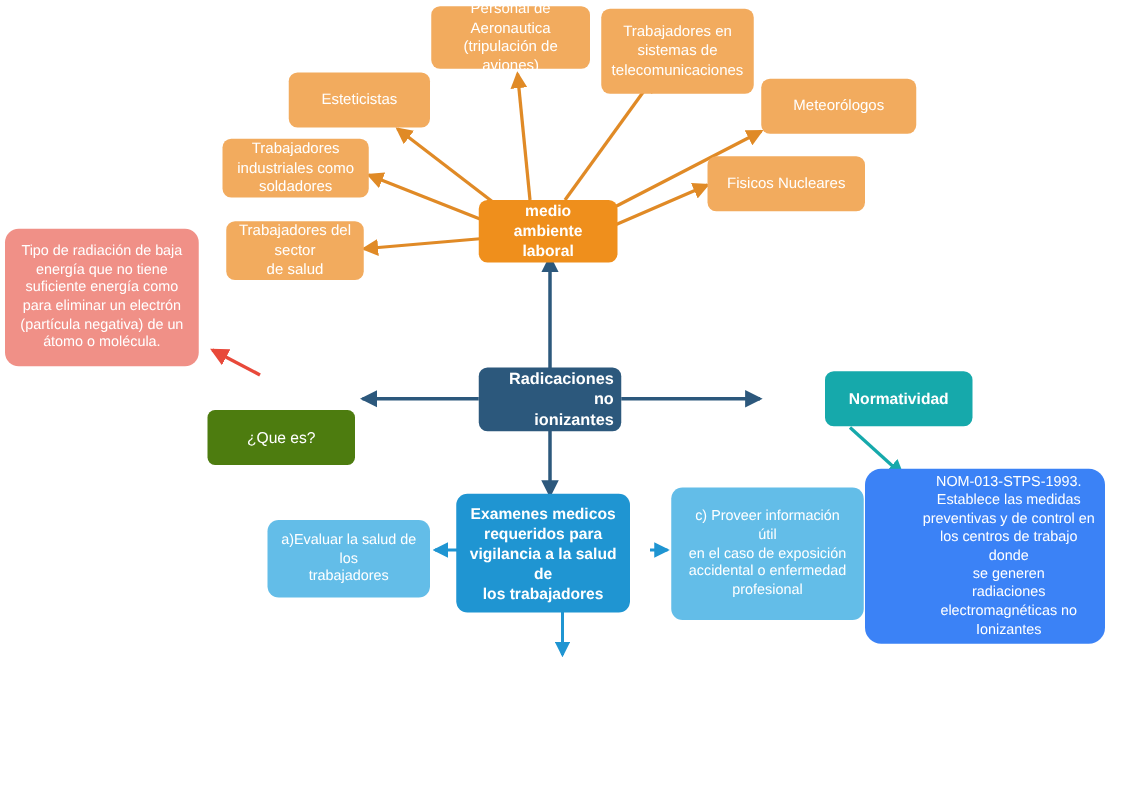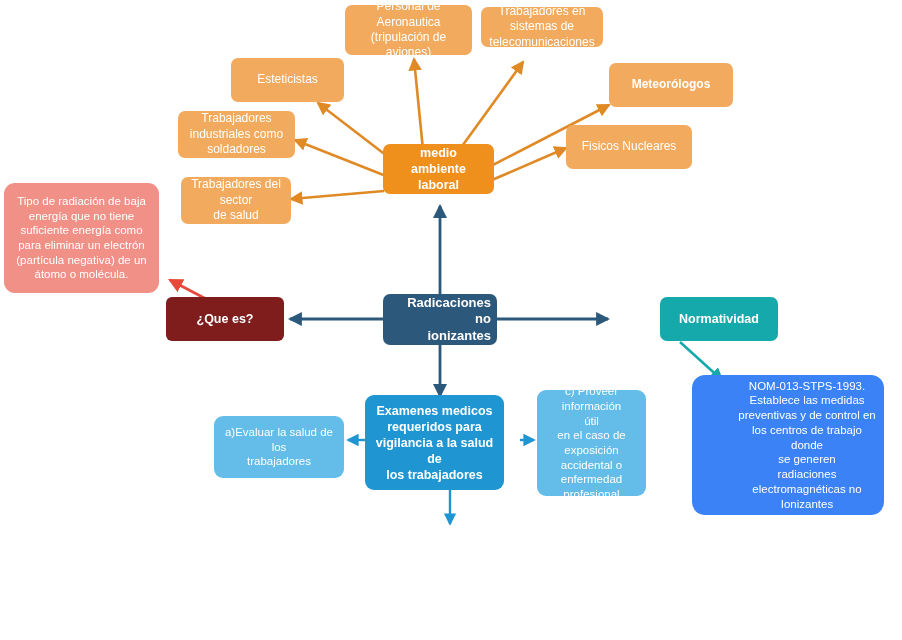--- a/index.html
+++ b/index.html
@@ -37,21 +37,21 @@
     white-space: pre-line;
     padding: 4px 6px;
     z-index: 5;
   }
   
   .n-orange-dark  { background: #ef8f1c; border-radius: 7px;  font-weight: bold; font-size: 12.5px; }
   .n-orange-light { background: #f2ab5e; border-radius: 7px;  font-weight: normal; font-size: 12px; }
   .n-blue-dark    { background: #2c587c; border-radius: 7px;  font-weight: bold; font-size: 13px; }
   .n-blue-med     { background: #1f95d2; border-radius: 9px;  font-weight: bold; font-size: 12.5px; }
   .n-blue-light   { background: #63bde8; border-radius: 9px;  font-weight: normal; font-size: 11.5px; }
-  .n-red          { background: #7f1d1d; border-radius: 6px;  font-weight: bold; font-size: 12.5px; }
+  .n-red          { background: #4d7c0f; border-radius: 6px;  font-weight: normal; font-size: 12.5px; margin-top: 31px; }
   .n-red-light    { background: #f09087; border-radius: 11px; font-weight: normal; font-size: 11.5px; }
   .n-teal-dark    { background: #16a9ab; border-radius: 7px;  font-weight: bold; font-size: 12.5px; margin-left: 48px; }
   .n-teal-light   { background: #3b82f6; border-radius: 13px; font-weight: normal; font-size: 11.5px; padding-left: 44px; }
 </style>
 </head>
 <body>
 
 <div id="canvas">
 
   <svg id="edges" viewBox="0 0 902 640" width="902" height="640">
@@ -98,39 +98,39 @@
       <line x1="379" y1="440" x2="348" y2="440"></line>
       <line x1="520" y1="440" x2="534" y2="440"></line>
       <line x1="450" y1="489" x2="450" y2="524"></line>
     </g>
   </svg>
 
   <div class="node n-orange-light" style="left:345px; top:5px; width:127px; height:50px;">Personal de
 Aeronautica
 (tripulación de aviones)</div>
 
-  <div class="node n-orange-light" style="left:481px; top:7px; width:122px; height:40px;">Trabajadores en
+  <div class="node n-orange-light" style="left:481px; top:7px; width:122px; height:68px;">Trabajadores en
 sistemas de
 telecomunicaciones</div>
 
   <div class="node n-orange-light" style="left:231px; top:58px; width:113px; height:44px;">Esteticistas</div>
 
-  <div class="node n-orange-light" style="left:609px; top:63px; width:124px; height:44px;font-weight:bold;">Meteorólogos</div>
+  <div class="node n-orange-light" style="left:609px; top:63px; width:124px; height:44px;">Meteorólogos</div>
 
   <div class="node n-orange-light" style="left:178px; top:111px; width:117px; height:47px;">Trabajadores
 industriales como
 soldadores</div>
 
   <div class="node n-orange-light" style="left:181px; top:177px; width:110px; height:47px;">Trabajadores del
 sector
 de salud</div>
 
   <div class="node n-orange-light" style="left:566px; top:125px; width:126px; height:44px;">Fisicos Nucleares</div>
 
-  <div class="node n-orange-dark" style="left:383px; top:144px; width:111px; height:50px;">medio
+  <div class="node n-orange-dark" style="left:383px; top:160px; width:111px; height:50px;">medio
 ambiente laboral</div>
 
   <div class="node n-red-light" style="left:4px; top:183px; width:155px; height:110px;text-align:center;">Tipo de radiación de baja
 energía que no tiene
 suficiente energía como
 para eliminar un electrón
 (partícula negativa) de un
 átomo o molécula.</div>
 
   <div class="node n-red" style="left:166px; top:297px; width:118px; height:44px;">¿Que es?</div>
@@ -151,20 +151,20 @@
 
   <div class="node n-blue-med" style="left:365px; top:395px; width:139px; height:95px;">Examenes medicos
 requeridos para
 vigilancia a la salud de
 los trabajadores</div>
 
   <div class="node n-blue-light" style="left:214px; top:416px; width:130px; height:62px;">a)Evaluar la salud de
 los
 trabajadores</div>
 
-  <div class="node n-blue-light" style="left:537px; top:390px; width:109px; height:106px;">c) Proveer información
+  <div class="node n-blue-light" style="left:537px; top:390px; width:154px; height:106px;">c) Proveer información
 útil
 en el caso de exposición
 accidental o enfermedad
 profesional</div>
 
 
 </div>
 
 </body></html>

